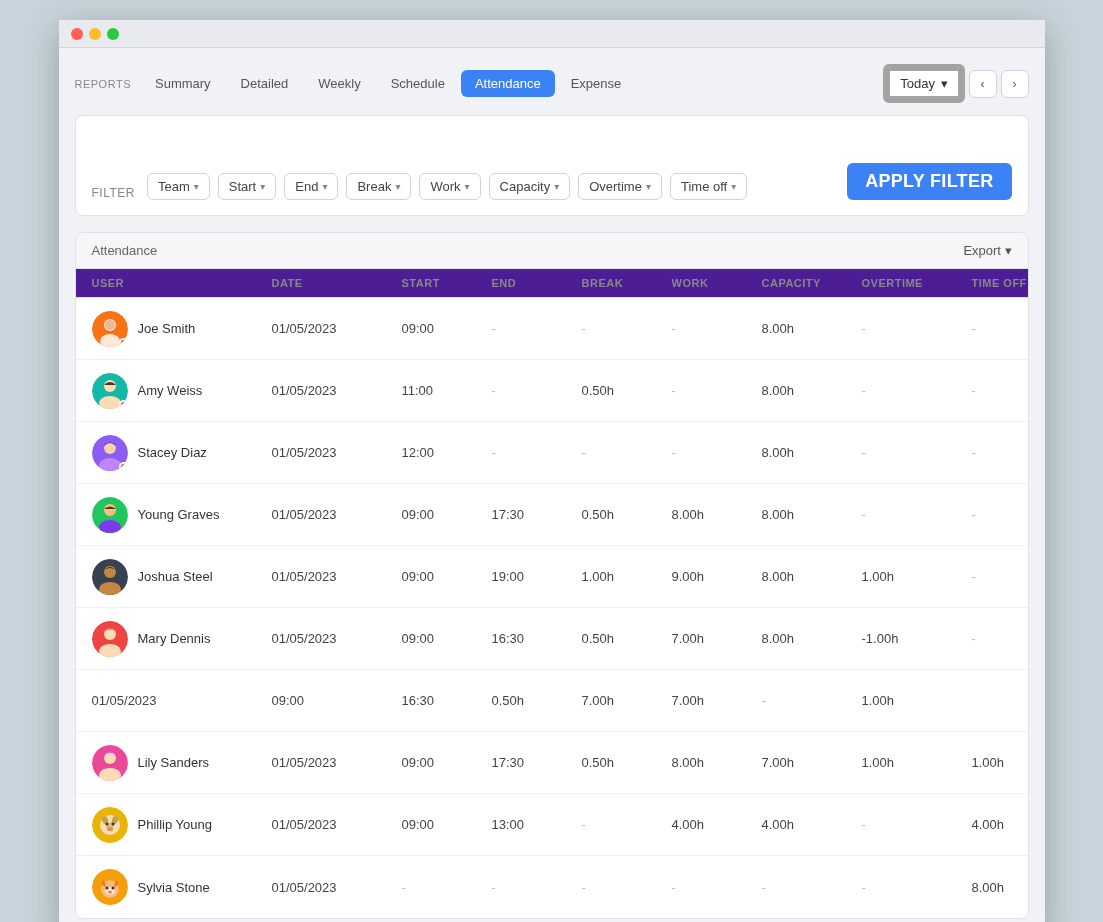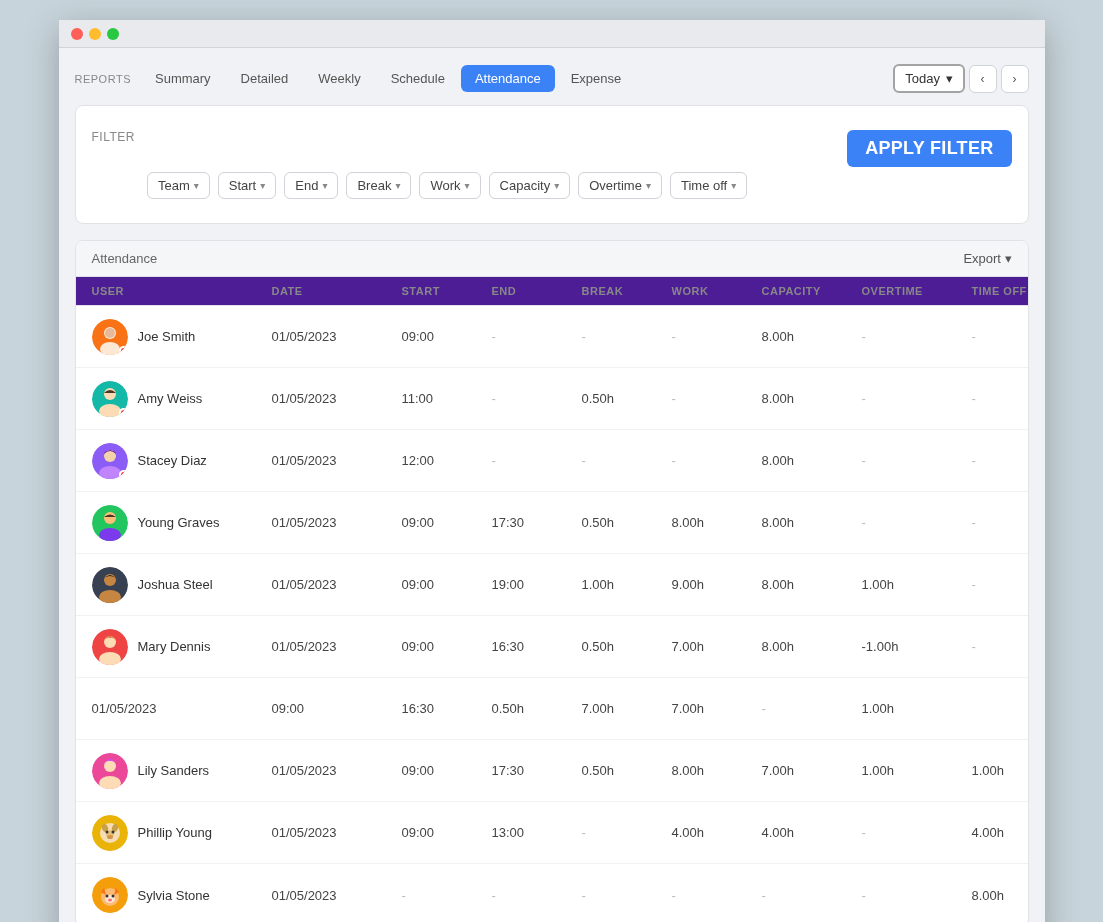--- a/index.html
+++ b/index.html
@@ -74,21 +74,21 @@
     }
     .date-nav {
       display: flex;
       align-items: center;
       gap: 4px;
     }
     .date-selector {
       display: flex;
       align-items: center;
       background: white;
-      border: 2px solid #a3a3a3;
+      border: 7px solid #a3a3a3;
       border-radius: 6px;
       padding: 5px 10px;
       font-size: 13px;
       color: #333;
       cursor: pointer;
       gap: 6px;
     }
     .date-nav-btn {
       background: white;
       border: 1px solid #d0d3d8;
@@ -99,23 +99,23 @@
       align-items: center;
       justify-content: center;
       cursor: pointer;
       font-size: 12px;
       color: #555;
     }
     .filter-bar {
       background: white;
       border: 1px solid #e0e2e5;
       border-radius: 8px;
-      padding: 24px 16px;
-      display: flex;
-      align-items: flex-start;
+      padding: 15px 16px;
+      display: flex;
+      align-items: flex-end;
       gap: 8px;
       margin-bottom: 16px;
       flex-wrap: wrap;
     }
     .filter-label {
       font-size: 12px;
       color: #888;
       text-transform: uppercase;
       letter-spacing: 0.5px;
       margin-right: 4px;

